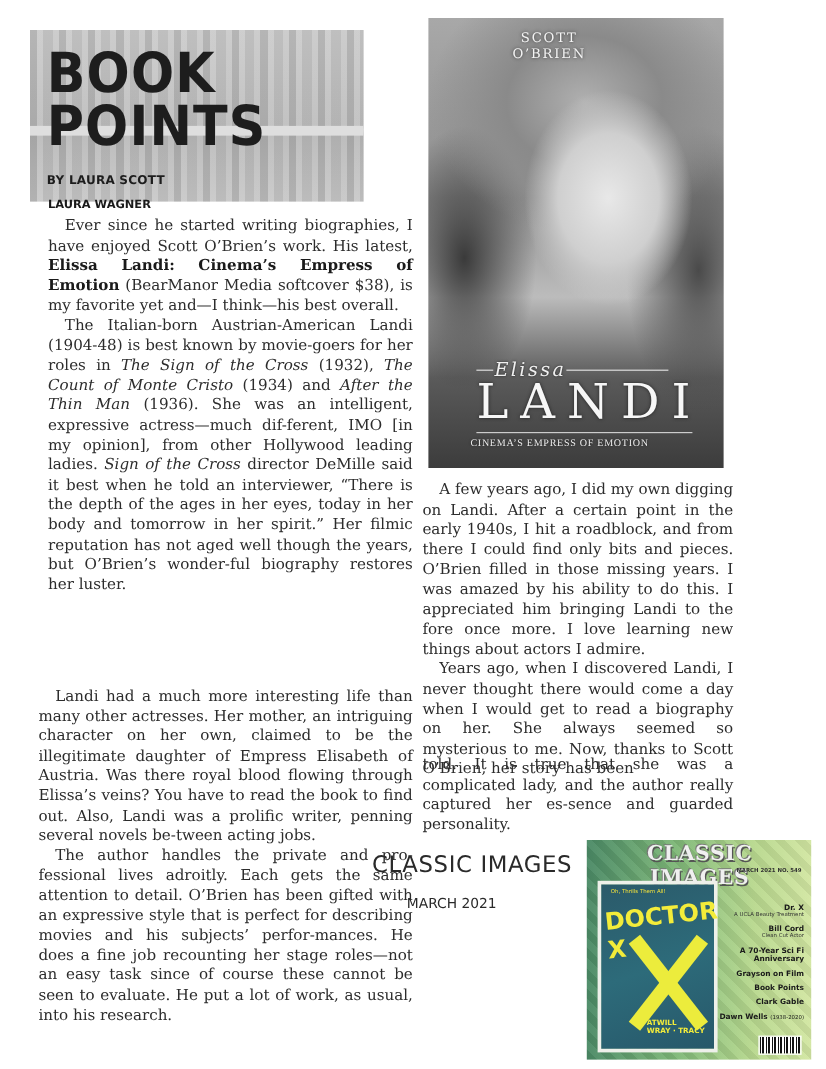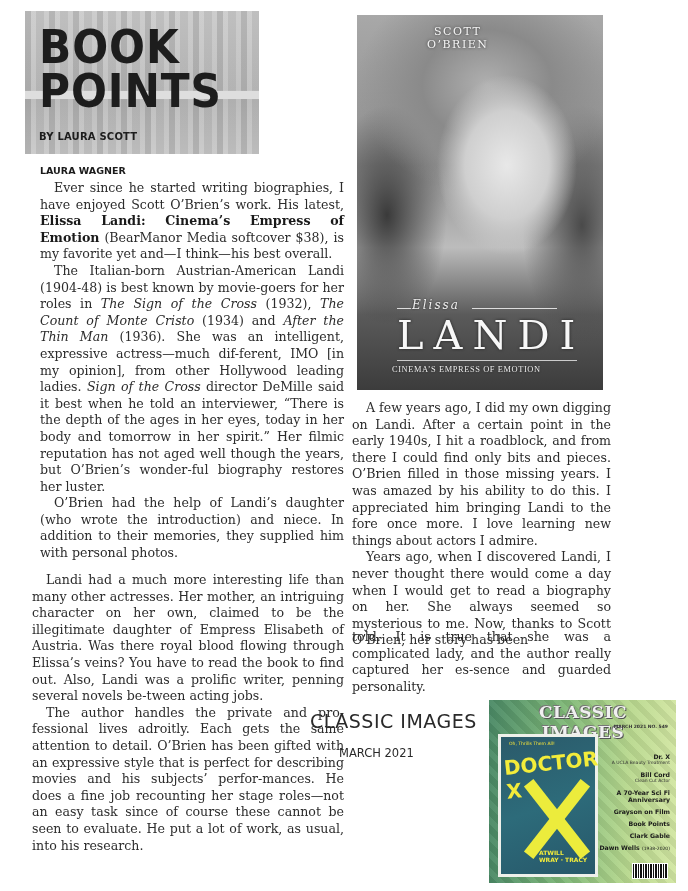--- a/index.html
+++ b/index.html
@@ -4,21 +4,21 @@
 <style>
   html, body { margin: 0; padding: 0; }
   body {
     width: 688px; height: 891px; background: #ffffff; position: relative; overflow: hidden;
     font-family: "DejaVu Serif", "Liberation Serif", serif; color: #2a2a2a;
   }
   .abs { position: absolute; }
 
   
   #banner {
-    left: 25px; top: 11px; width: 234px; height: 143px;
+    left: 25px; top: 25px; width: 278px; height: 143px;
     background:
       repeating-linear-gradient(90deg, rgba(0,0,0,0.10) 0 6px, rgba(255,255,255,0.10) 6px 11px, rgba(0,0,0,0.05) 11px 19px, rgba(255,255,255,0.08) 19px 24px),
       linear-gradient(180deg, #c9c9c9 0%, #bdbdbd 55%, #d4d4d4 58%, #b8b8b8 62%, #c6c6c6 100%);
     overflow: hidden;
   }
   #banner .shelf { position: absolute; left: 0; right: 0; top: 80px; height: 8px; background: #dedede; }
   #banner-title {
     position: absolute; left: 14px; top: 14px;
     font-family: "DejaVu Sans", "Liberation Sans", sans-serif; font-weight: bold;
     font-size: 46px; line-height: 44px; color: #1d1d1d; letter-spacing: 1px;
@@ -60,21 +60,21 @@
       linear-gradient(180deg, #a8a8a8 0%, #8e8e8e 40%, #bcbcbc 62%, #5a5a5a 80%, #3c3c3c 100%);
     overflow: hidden;
   }
   #cover-author {
     position: absolute; left: 22px; top: 10px; text-align: center;
     font-family: "DejaVu Serif", "Liberation Serif", serif; font-size: 11px; line-height: 13px;
     color: #f4f4f4; letter-spacing: 1.5px; text-shadow: 0 0 3px #333; margin-left: 48px;
   }
   #cover-first {
     position: absolute; left: 55px; top: 283px;
-    font-family: "DejaVu Serif", "Liberation Serif", serif; font-style: italic; font-size: 12px;
+    font-family: "DejaVu Serif", "Liberation Serif", serif; font-style: italic; font-size: 16px;
     color: #f0f0f0; letter-spacing: 2px; text-shadow: 0 0 2px #222;
   }
   #cover-first-rule-l, #cover-first-rule-r { position: absolute; top: 293px; height: 1px; background: #ddd; }
   #cover-first-rule-l { left: 40px; width: 14px; }
   #cover-first-rule-r { left: 115px; width: 85px; }
   #cover-last {
     position: absolute; left: 40px; top: 298px;
     font-family: "DejaVu Serif", "Liberation Serif", serif; font-size: 40px; line-height: 44px;
     color: #f7f7f7; letter-spacing: 10px; text-shadow: 0 0 3px #222;
   }
@@ -154,21 +154,20 @@
     <div>POINTS</div>
   </div>
   <div id="banner-byline">BY LAURA SCOTT</div>
 </div>
 
 <div id="author-tag" class="abs">LAURA WAGNER</div>
 
 <div id="col-left-a" class="abs col">
   <p><span>Ever since he started writing biographies, I have enjoyed Scott O’Brien’s work. His latest, </span><b>Elissa Landi: Cinema’s Empress of Emotion</b><span> (BearManor Media softcover $38), is my favorite yet and—I think—his best overall.</span></p>
   <p><span>The Italian-born Austrian-American Landi (1904-48) is best known by movie-goers for her roles in </span><i>The Sign of the Cross</i><span> (1932), </span><i>The Count of Monte Cristo</i><span> (1934) and </span><i>After the Thin Man</i><span> (1936). She was an intelligent, expressive actress—much dif-ferent, IMO [in my opinion], from other Hollywood leading ladies. </span><i>Sign of the Cross</i><span> director DeMille said it best when he told an interviewer, “There is the depth of the ages in her eyes, today in her body and tomorrow in her spirit.” Her filmic reputation has not aged well though the years, but O’Brien’s wonder-ful biography restores her luster.</span></p>
-  <p>O’Brien had the help of Landi’s daughter (who wrote the introduction) and niece. In addition to their memories, they supplied him with personal photos.</p>
 </div>
 
 <div id="col-left-b" class="abs col">
   <p>Landi had a much more interesting life than many other actresses. Her mother, an intriguing character on her own, claimed to be the illegitimate daughter of Empress Elisabeth of Austria. Was there royal blood flowing through Elissa’s veins? You have to read the book to find out. Also, Landi was a prolific writer, penning several novels be-tween acting jobs.</p>
   <p>The author handles the private and pro-fessional lives adroitly. Each gets the same attention to detail. O’Brien has been gifted with an expressive style that is perfect for describing movies and his subjects’ perfor-mances. He does a fine job recounting her stage roles—not an easy task since of course these cannot be seen to evaluate. He put a lot of work, as usual, into his research.</p>
 </div>
 
 <div id="book-cover" class="abs">
   <div id="cover-author">
     <div>SCOTT</div>

